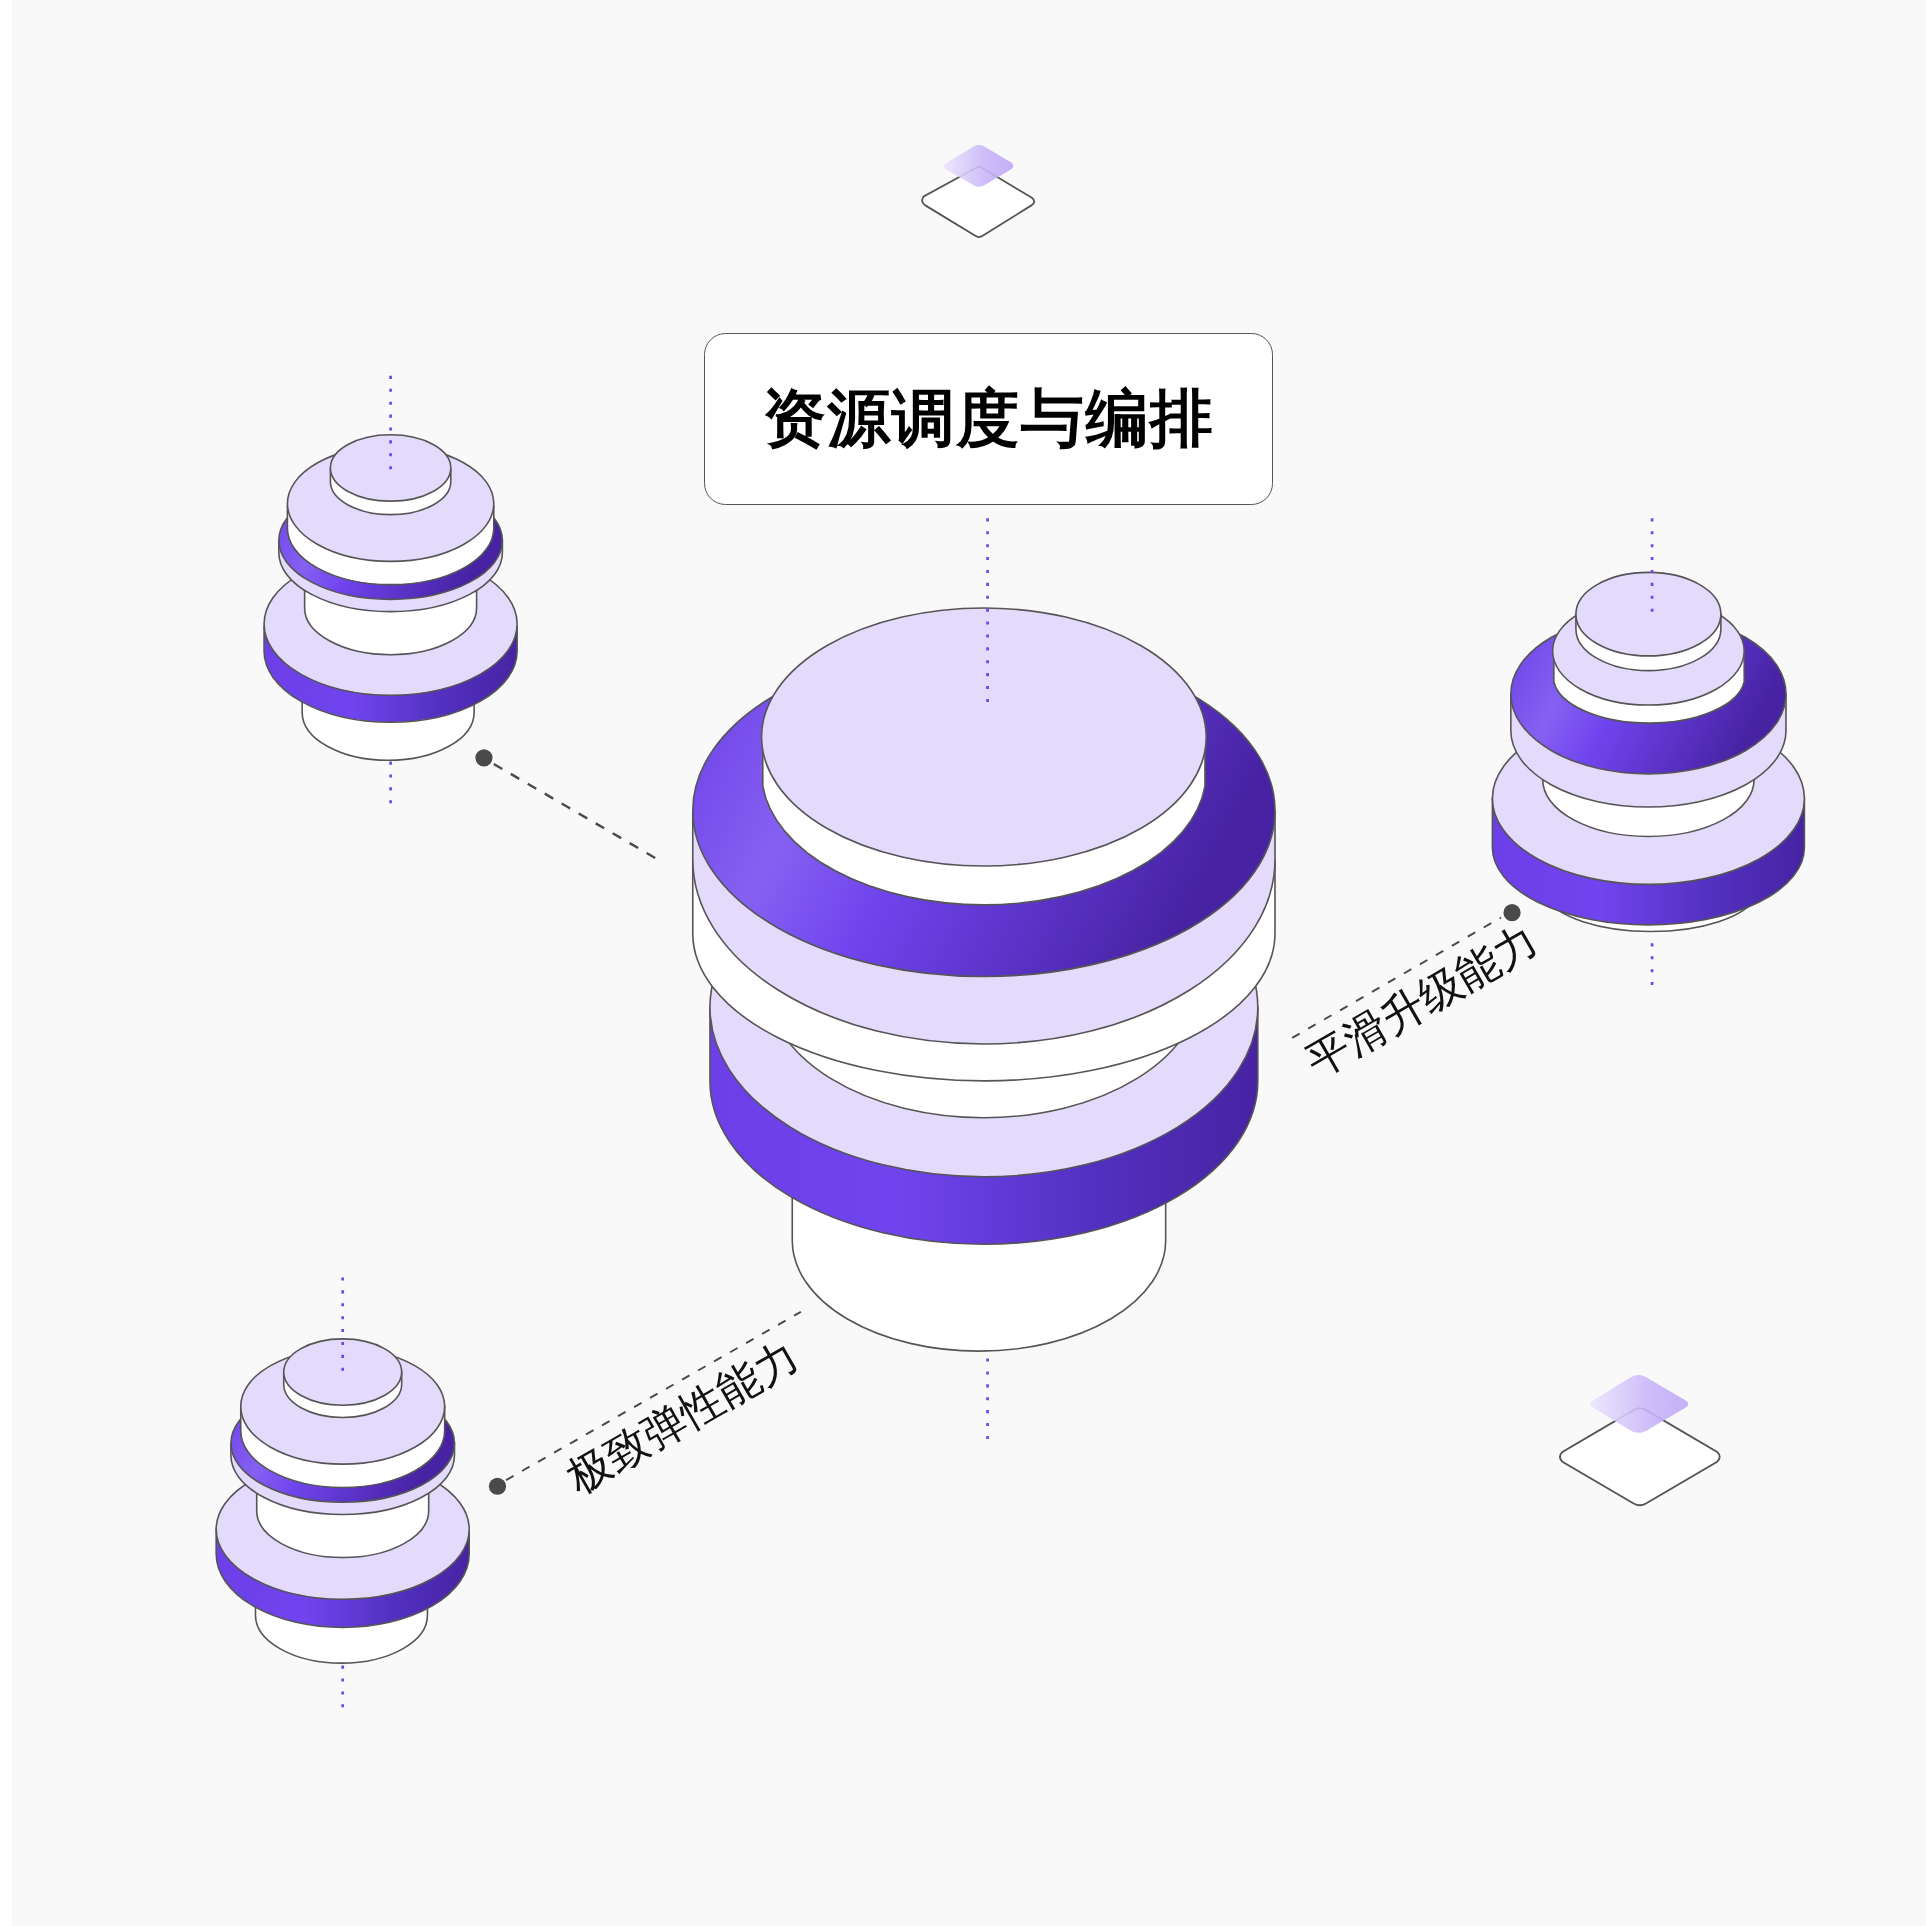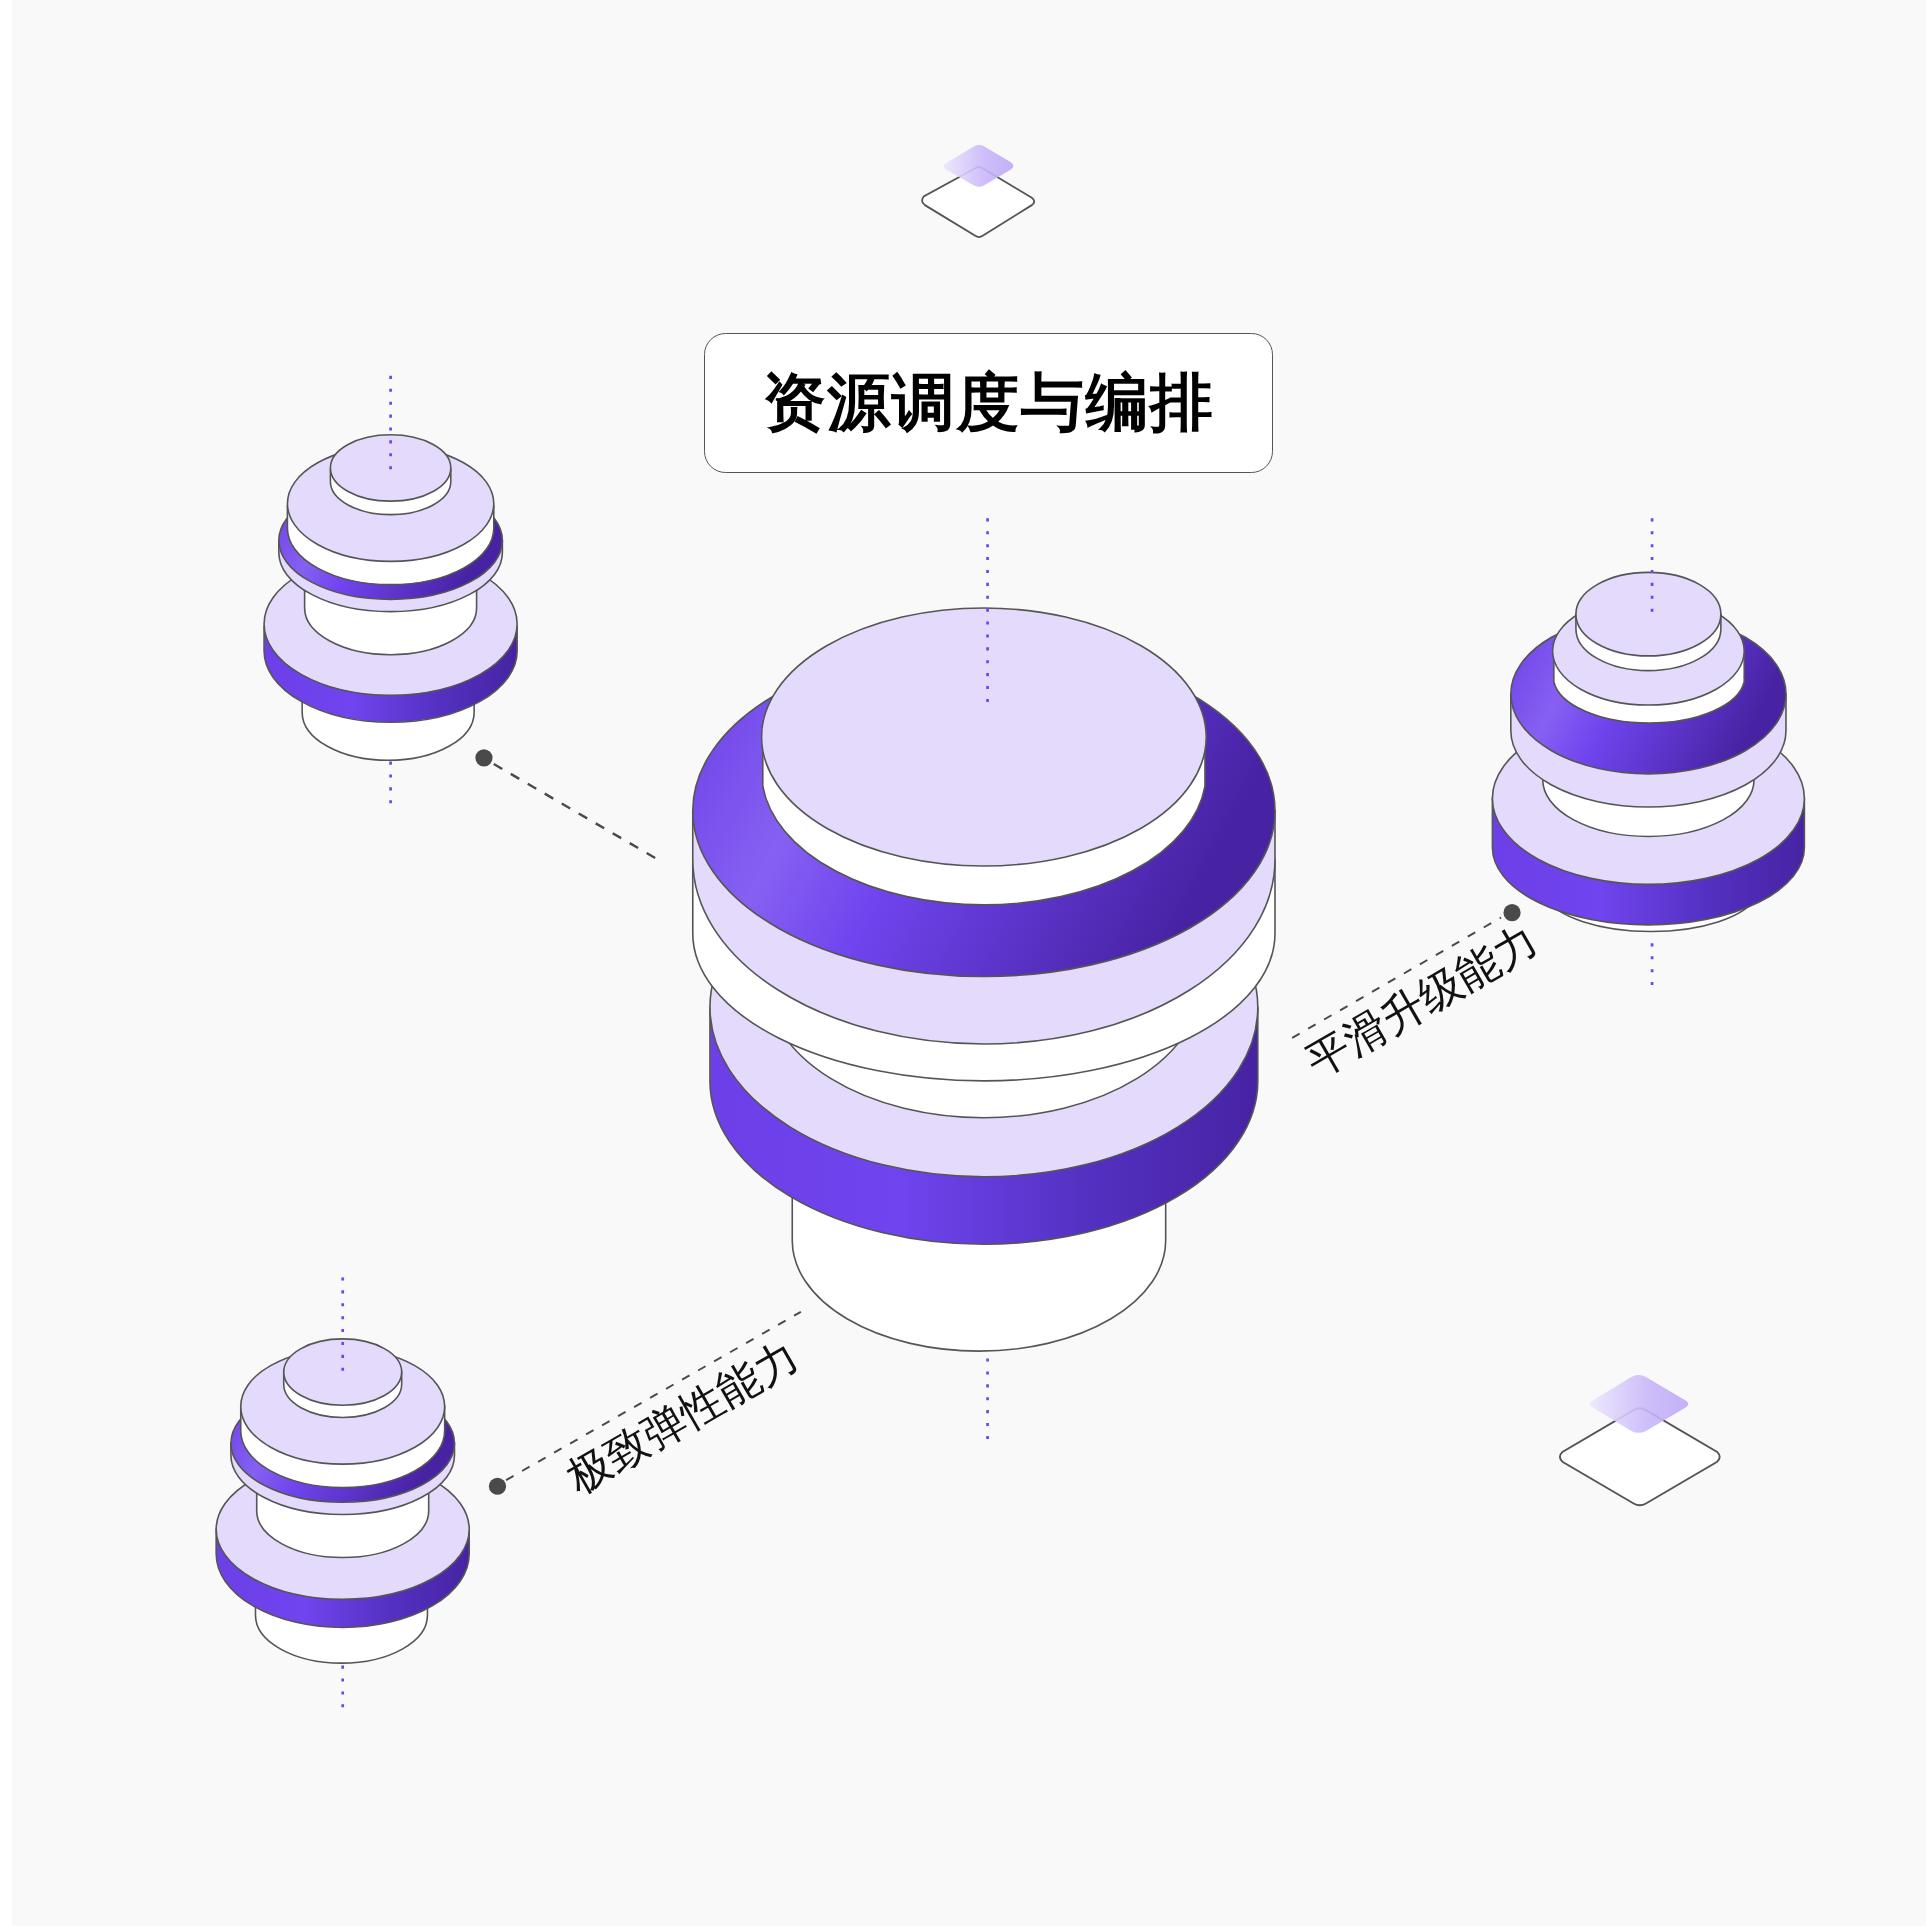--- a/index.html
+++ b/index.html
@@ -1,20 +1,20 @@
 <!DOCTYPE html>
 <html style="font-size:12.3px"><head>
 <meta charset="utf-8">
 <style>
   html, body { margin: 0; padding: 0; }
   body { width: 1926px; height: 1926px; background: #ffffff; overflow: hidden; position: relative; font-family: "DejaVu Sans", sans-serif; }
   .canvas { position: absolute; left: 11.6px; top: 0; width: 1915px; height: 1926px; background: #f9f9f9; }
   svg.scene { position: absolute; left: 0; top: 0; width: 1926px; height: 1926px; }
   .title-box {
-    position: absolute; left: 704px; top: 333px; width: 569px; height: 140px;
+    position: absolute; left: 704px; top: 333px; width: 569px; height: 172px;
     background: #ffffff; border: 1.5px solid #555; border-radius: 21.6px; box-sizing: border-box;
     display: flex; align-items: center; justify-content: center;
   }
   .title-text { font-family: "DejaVu Sans", sans-serif; font-weight: bold; font-size: 63px; color: #000; letter-spacing: 1.5px; }
   .label {
     position: absolute; font-family: "DejaVu Sans", sans-serif; font-size: 43px; color: #111;
     transform-origin: left bottom; white-space: nowrap;
   }
   .label-elastic { left: 586px; top: 1449px; transform: rotate(-30deg); }
   .label-upgrade { left: 1325px; top: 1033px; transform: rotate(-30deg); }

